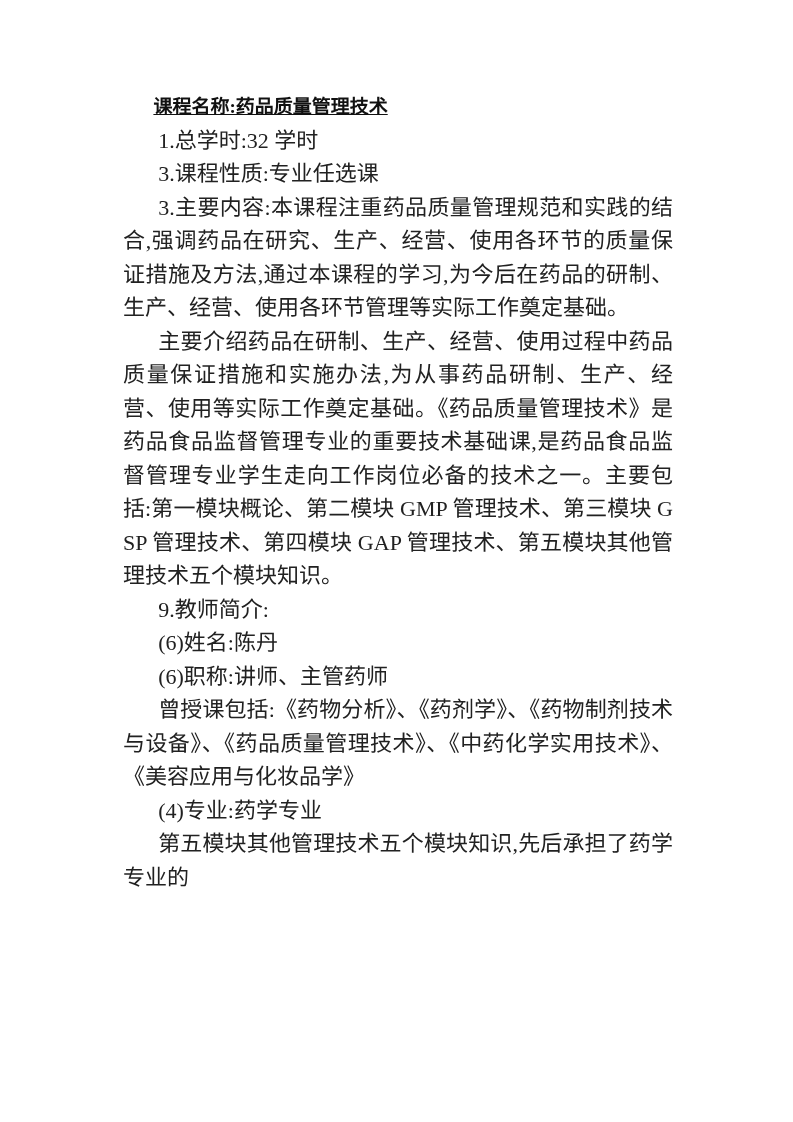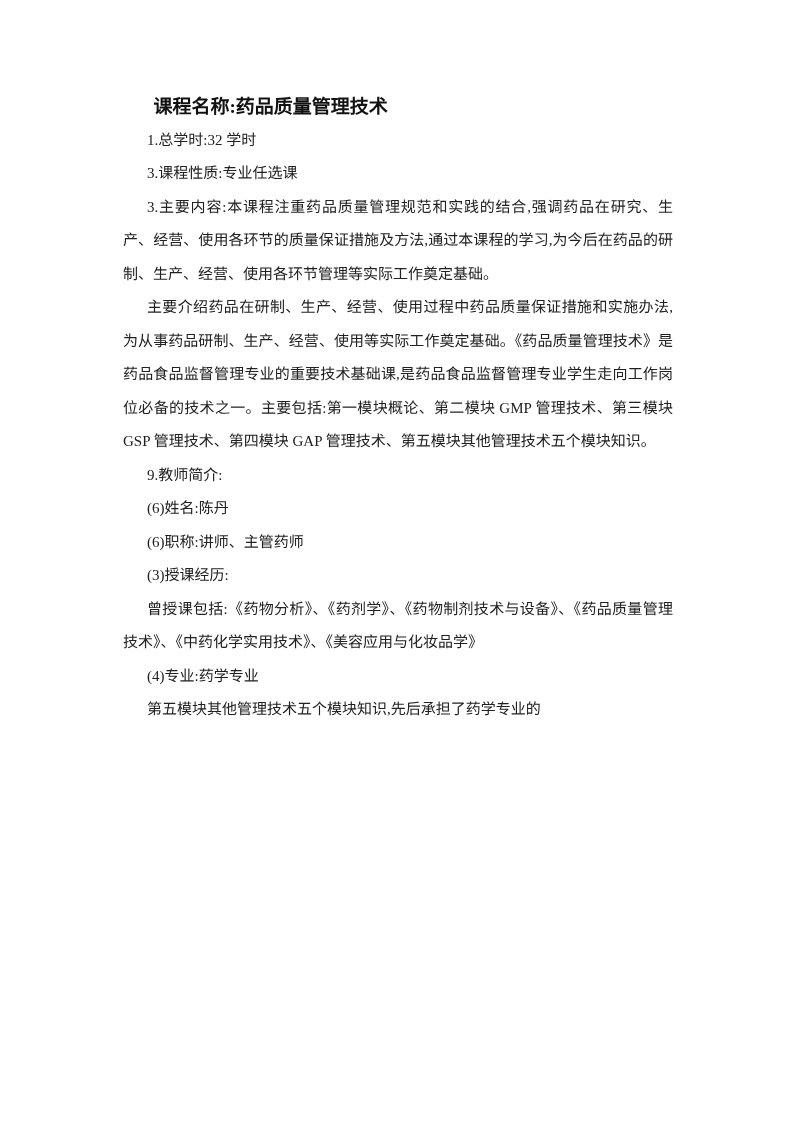--- a/index.html
+++ b/index.html
@@ -24,41 +24,41 @@
     width: 550px;
   }
   .doc-title {
     margin: 0;
     font-size: 19px;
     line-height: 33.5px;
     font-weight: 700;
     text-indent: 1.6em;
     color: #111111;
     white-space: nowrap;
+    text-decoration: underline;
   }
   .para {
     margin: 0;
-    font-size: 15px;
+    font-size: 22px;
     line-height: 33.5px;
     text-align: justify;
     text-indent: 1.6em;
     word-break: break-all;
   }
 </style>
 </head>
 <body>
 
 <div class="page">
   <div class="content">
     <h1 class="doc-title">课程名称:药品质量管理技术</h1>
     <p class="para">1.总学时:32 学时</p>
     <p class="para">3.课程性质:专业任选课</p>
     <p class="para">3.主要内容:本课程注重药品质量管理规范和实践的结合,强调药品在研究、生产、经营、使用各环节的质量保证措施及方法,通过本课程的学习,为今后在药品的研制、生产、经营、使用各环节管理等实际工作奠定基础。</p>
     <p class="para">主要介绍药品在研制、生产、经营、使用过程中药品质量保证措施和实施办法,为从事药品研制、生产、经营、使用等实际工作奠定基础。《药品质量管理技术》是药品食品监督管理专业的重要技术基础课,是药品食品监督管理专业学生走向工作岗位必备的技术之一。主要包括:第一模块概论、第二模块 GMP 管理技术、第三模块 GSP 管理技术、第四模块 GAP 管理技术、第五模块其他管理技术五个模块知识。</p>
     <p class="para">9.教师简介:</p>
     <p class="para">(6)姓名:陈丹</p>
     <p class="para">(6)职称:讲师、主管药师</p>
-    <p class="para">(3)授课经历:</p>
     <p class="para">曾授课包括:《药物分析》、《药剂学》、《药物制剂技术与设备》、《药品质量管理技术》、《中药化学实用技术》、《美容应用与化妆品学》</p>
     <p class="para">(4)专业:药学专业</p>
     <p class="para">第五模块其他管理技术五个模块知识,先后承担了药学专业的</p>
   </div>
 </div>
 
 </body></html>

